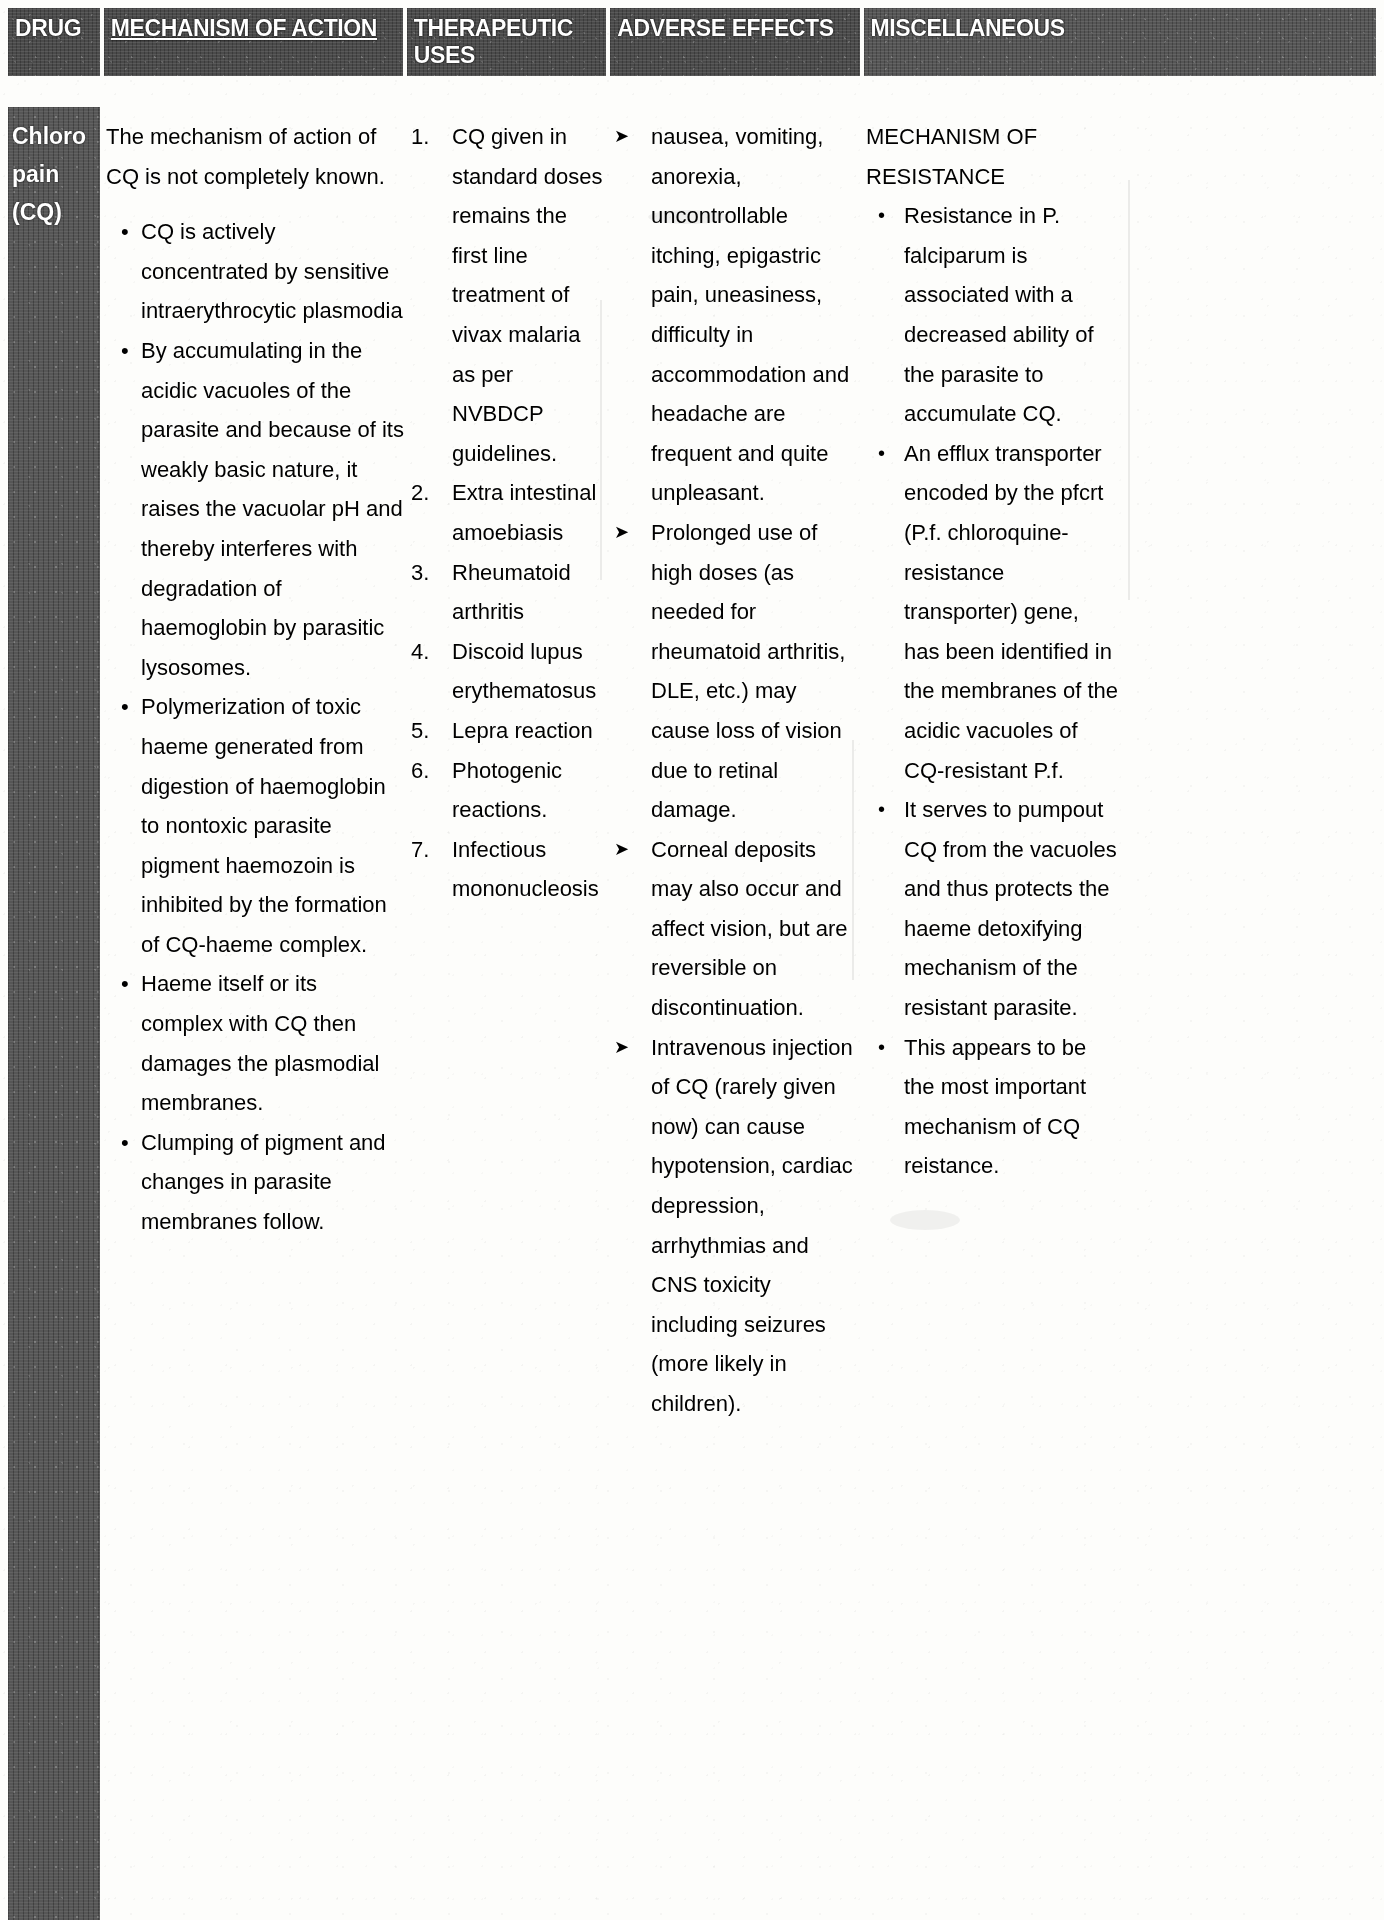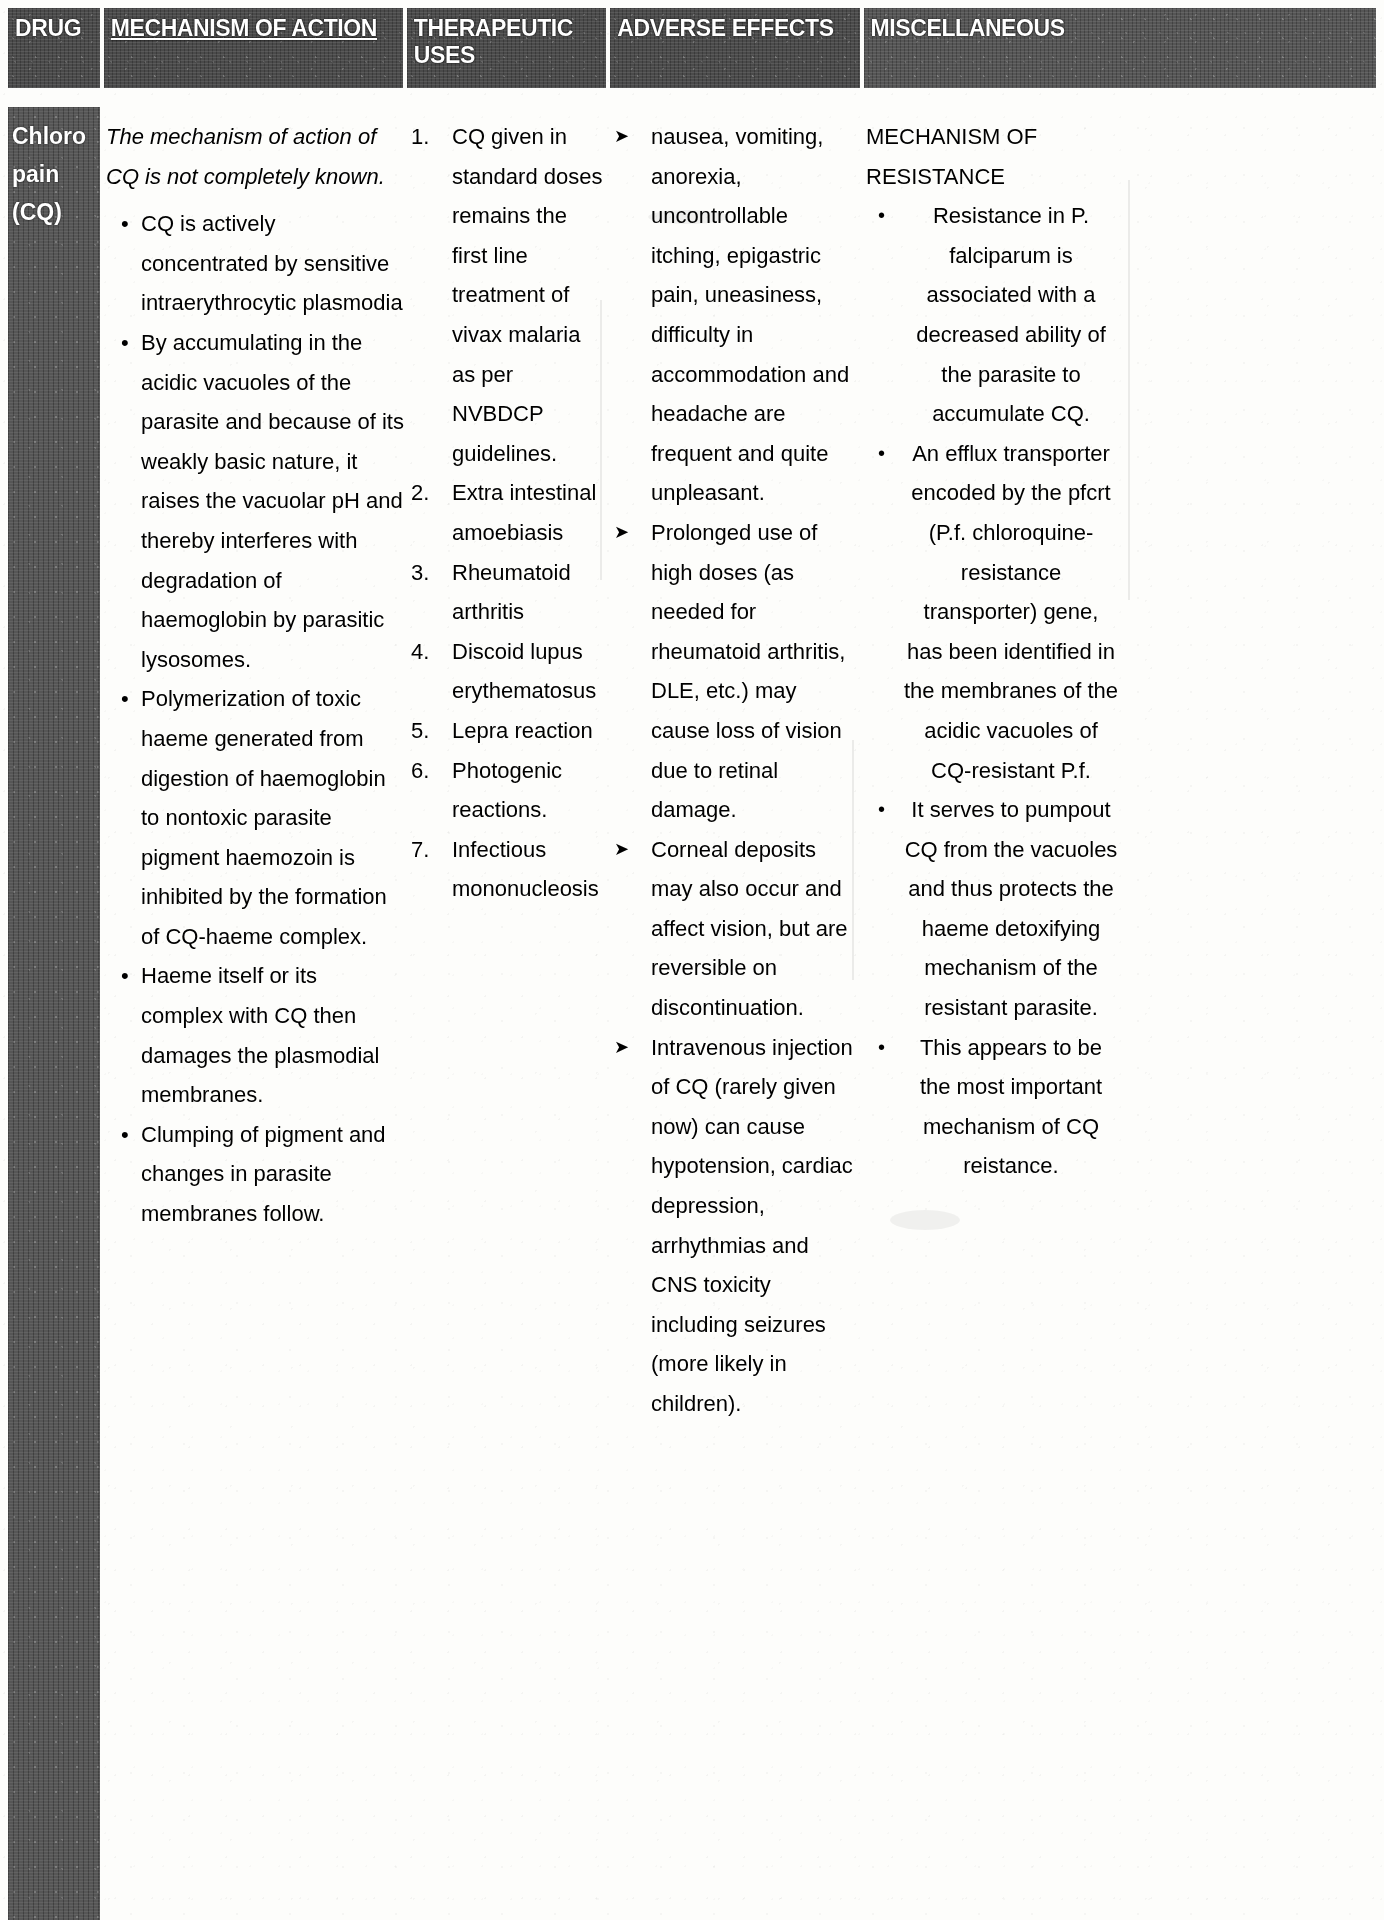--- a/index.html
+++ b/index.html
@@ -29,21 +29,21 @@
       radial-gradient(circle at 63% 55%, rgba(0,0,0,0.025) 0 1px, transparent 1px);
     background-size: 37px 41px, 53px 47px, 61px 59px, 29px 33px;
   }
 
   
   .header-row {
     position: absolute;
     top: 8px;
     left: 8px;
     width: 1368px;
-    height: 80px;
+    height: 68px;
     display: flex;
     align-items: stretch;
     gap: 4px;
     z-index: 5;
   }
   .hcell {
     background-color: #4a4a4a;
     background-image:
       repeating-linear-gradient(0deg, rgba(255,255,255,0.09) 0 1px, transparent 1px 3px),
       repeating-linear-gradient(90deg, rgba(0,0,0,0.22) 0 1px, transparent 1px 4px),
@@ -99,21 +99,21 @@
     box-sizing: border-box;
     font-size: 22px;
     line-height: 39.6px;
     padding-top: 10px;
   }
   .col-moa  { width: 305px; padding-left: 6px; }
   .col-uses { width: 203px; padding-left: 6px; }
   .col-ae   { width: 250px; padding-left: 6px; }
   .col-misc { width: 260px; padding-left: 8px; }
 
-  .lead { margin: 0 0 8px 0; font-style: italic; }
+  .lead { margin: 0 0 16px 0; }
 
   ul.bul, ol.num, ul.arrow, ul.dot {
     margin: 0;
     padding: 0;
     list-style: none;
   }
   ul.bul > li {
     position: relative;
     padding-left: 22px;
     margin-left: 13px;
@@ -149,21 +149,20 @@
     position: absolute;
     left: 0;
     top: 0;
     font-size: 18px;
   }
 
   ul.dot > li {
     position: relative;
     padding-left: 32px;
     margin-left: 6px;
-    text-align: center;
   }
   ul.dot > li::before {
     content: "\2022";
     position: absolute;
     left: 6px;
     top: 0;
     font-size: 20px;
   }
 
   .misc-head { margin: 0; }

